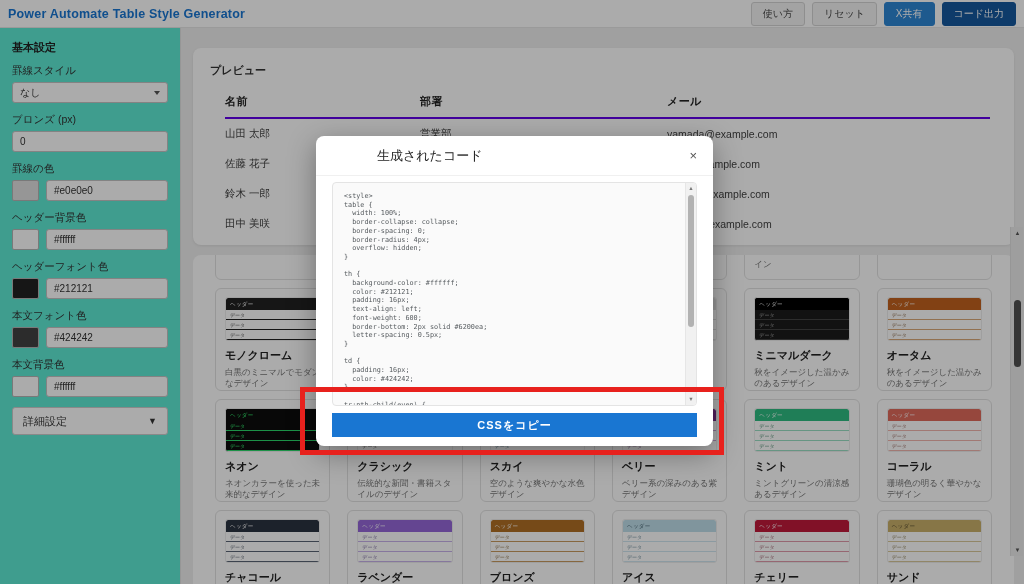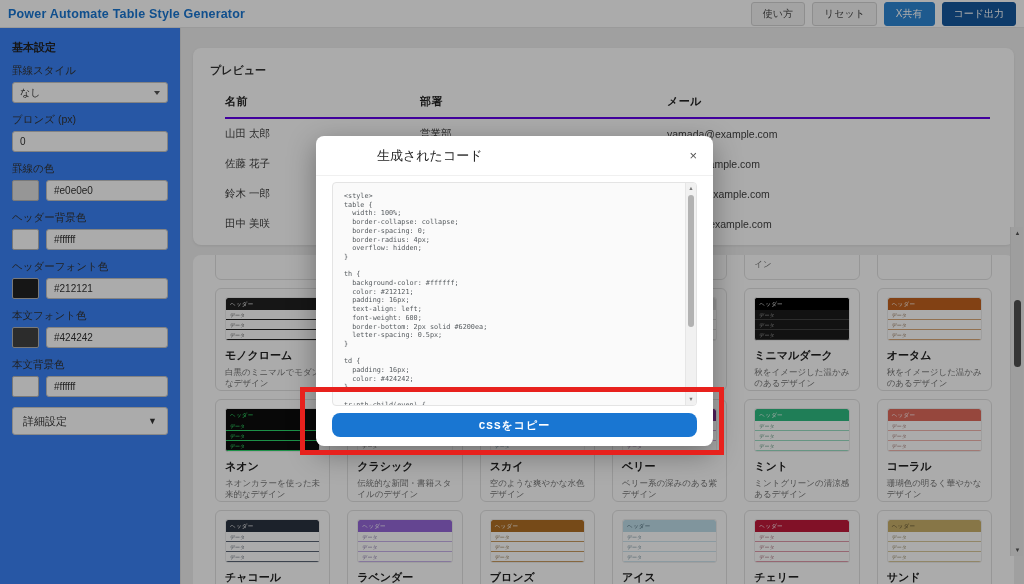--- a/index.html
+++ b/index.html
@@ -8,21 +8,21 @@
 
   
   .topbar { position:absolute; left:0; top:0; width:1024px; height:28px; background:#ffffff; border-bottom:1px solid #e6e6e6; display:flex; align-items:center; padding:0 8px; z-index:1; }
   .app-title { color:#1976d2; font-weight:bold; font-size:12.5px; letter-spacing:.2px; }
   .topbar-actions { margin-left:auto; display:flex; gap:7px; }
   .tbtn { font-family:inherit; font-size:10px; padding:4px 11px; border-radius:3px; border:1px solid #d4d4d4; background:#f4f4f4; color:#444; cursor:pointer; }
   .tbtn.blue { background:#2e86d4; border-color:#2e86d4; color:#fff; }
   .tbtn.dark-blue { background:#15589e; border-color:#15589e; color:#fff; }
 
   
-  .sidebar { position:absolute; left:0; top:28px; width:181px; height:556px; background:#3b82f6; border-right:1px solid #e0e0e0; padding:12px 12px; z-index:1; }
+  .sidebar { position:absolute; left:0; top:28px; width:181px; height:556px; background:#5eead4; border-right:1px solid #e0e0e0; padding:12px 12px; z-index:1; }
   .sb-title { font-size:11px; font-weight:bold; color:#222; margin-bottom:9px; }
   .sb-field { margin-bottom:10px; }
   .sb-label { font-size:10.5px; color:#333; margin-bottom:4px; }
   .sb-input, .sb-select { width:100%; height:21px; border:1px solid #c4c4c4; border-radius:3px; background:#fff; font-family:inherit; font-size:10px; color:#333; padding:0 7px; }
   .sb-select { display:flex; align-items:center; justify-content:space-between; cursor:pointer;text-align:center; }
   .tri { width:0; height:0; border-left:3.5px solid transparent; border-right:3.5px solid transparent; border-top:4.5px solid #555; }
   .color-row { display:flex; gap:7px; }
   .swatch { width:27px; height:21px; border:1px solid #b5b5b5; border-radius:2px; flex:none; cursor:pointer; }
   .color-row .sb-input { flex:1; }
   .advanced-btn { margin-top:8px; width:100%; height:28px; border:1px solid #cccccc; background:#fff; border-radius:3px; font-family:inherit; font-size:11px; color:#333; display:flex; align-items:center; justify-content:space-between; padding:0 10px; cursor:pointer; }
@@ -63,21 +63,21 @@
   .modal { position:absolute; left:316px; top:136px; width:397px; height:310px; background:#fff; border-radius:8px; box-shadow:0 8px 28px rgba(0,0,0,.35); z-index:60; }
   .modal-head { height:40px; display:flex; align-items:center; padding:0 16px; border-bottom:1px solid #f0f0f0; }
   .modal-title { font-size:13px; font-weight:normal; color:#222;margin-left:45px; }
   .modal-close { margin-left:auto; font-size:13px; color:#555; background:none; border:none; cursor:pointer; font-family:inherit; }
   .code-box { position:absolute; left:16px; top:46px; width:365px; height:224px; background:#fafafa; border:1px solid #e4e4e4; border-radius:4px; overflow:hidden; }
   .code-box pre { margin:0; padding:9px 11px; font-family:"DejaVu Sans Mono","Liberation Mono",monospace; font-size:6.8px; line-height:8.7px; color:#555a5e; white-space:pre; }
   .code-scroll { position:absolute; right:0; top:0; bottom:0; width:11px; background:#f1f1f1; border-left:1px solid #e6e6e6; }
   .code-scroll .arr { position:absolute; left:0; width:10px; height:11px; font-size:5.5px; color:#777; text-align:center; line-height:11px; cursor:pointer; }
   .code-scroll .arr.down { bottom:0; }
   .code-thumb { position:absolute; left:2px; top:12px; width:6px; height:132px; background:#b2b2b2; border-radius:3px; cursor:pointer; }
-  .copy-btn { position:absolute; left:16px; top:277px; width:365px; height:24px; background:#1976d2; color:#fff; border:none; border-radius:8px; font-family:Liberation Mono, monospace; font-size:11px; font-weight:bold; letter-spacing:1px; cursor:pointer; }
+  .copy-btn { position:absolute; left:16px; top:277px; width:365px; height:24px; background:#1976d2; color:#fff; border:none; border-radius:0; font-family:Liberation Sans, sans-serif; font-size:11px; font-weight:bold; letter-spacing:1px; cursor:pointer; }
 
   
   .annotation-box { position:absolute; left:300px; top:387px; width:424px; height:68px; border:5px solid #e8211d; z-index:70; pointer-events:none; }
 </style>
 </head>
 <body>
 
 <div class="topbar">
   <span class="app-title">Power Automate Table Style Generator</span>
   <div class="topbar-actions">

